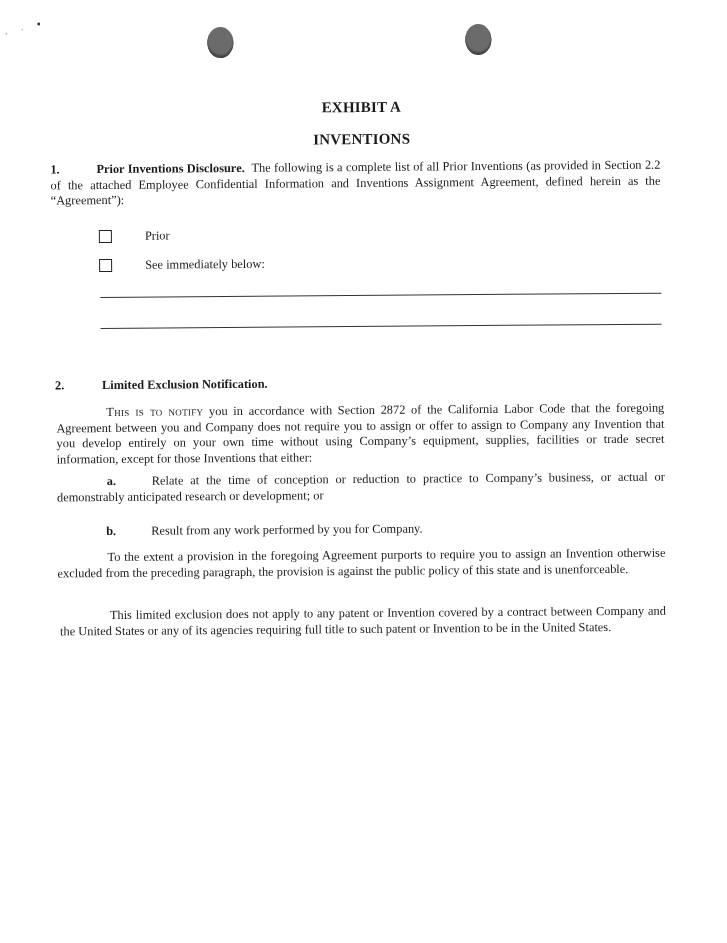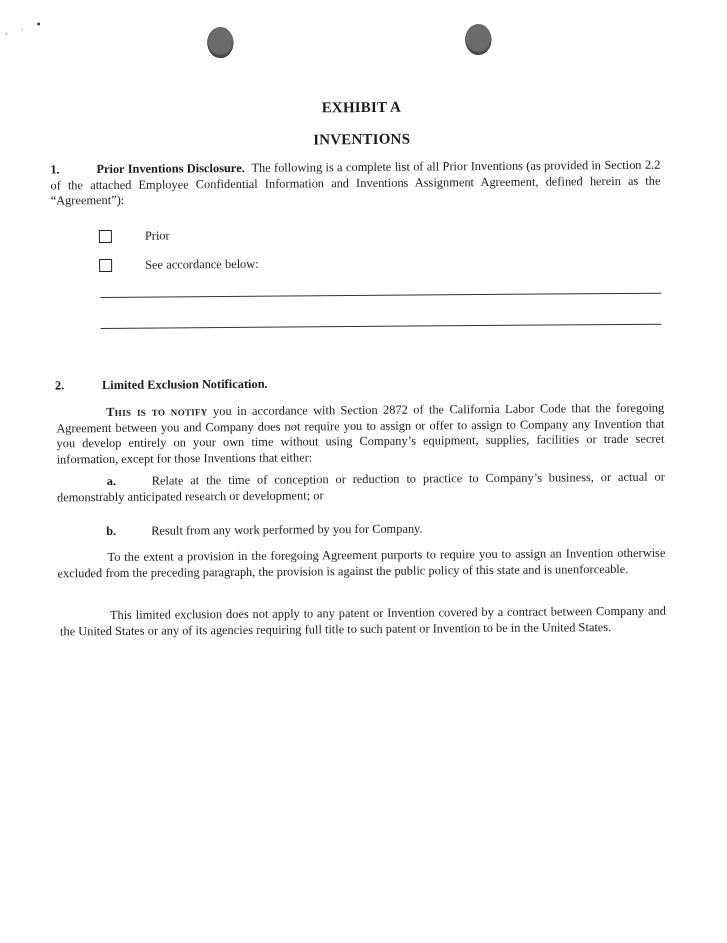--- a/index.html
+++ b/index.html
@@ -55,21 +55,21 @@
 
   .para {
     position: absolute;
     font-size: 12.4px;
     line-height: 15.5px;
     text-align: justify;
   }
   .sec1 { left: 52px; top: 160px; width: 610px; }
   .num { font-weight: bold; display: inline-block; width: 46px; }
   .bold { font-weight: bold; }
-  .sc { font-variant: small-caps; font-weight: bold; letter-spacing: 0.3px; }
+  .sc { font-variant: small-caps; font-weight: normal; letter-spacing: 0.3px; }
 
   .check-row {
     position: absolute;
     left: 100px;
     font-size: 12.4px;
     display: flex;
     align-items: center;
   }
   .check-row.r1 { top: 227px; }
   .check-row.r2 { top: 256px; }
@@ -118,21 +118,21 @@
   <div class="para sec1">
     <span class="num">1.</span><span class="bold">Prior Inventions Disclosure.</span>&nbsp;&nbsp;<span>The following is a complete list of all Prior Inventions (as provided in Section 2.2 of the attached Employee Confidential Information and Inventions Assignment Agreement, defined herein as the “Agreement”):</span>
   </div>
 
   <div class="check-row r1">
     <span class="checkbox"></span>
     <span>Prior</span>
   </div>
   <div class="check-row r2">
     <span class="checkbox"></span>
-    <span>See accordance below:</span>
+    <span>See immediately below:</span>
   </div>
 
   <div class="blank-line l1"></div>
   <div class="blank-line l2"></div>
 
   <div class="sec2-head">
     <span class="num">2.</span><span>Limited Exclusion Notification.</span>
   </div>
 
   <div class="para p-notify">

